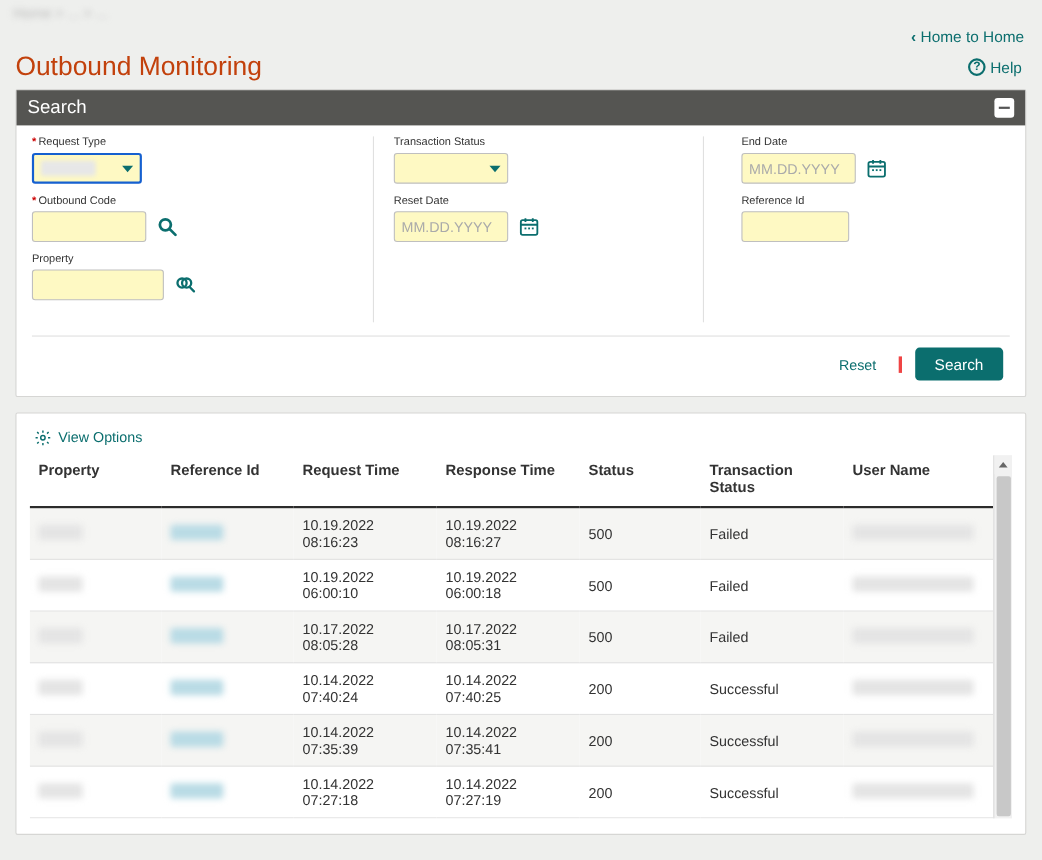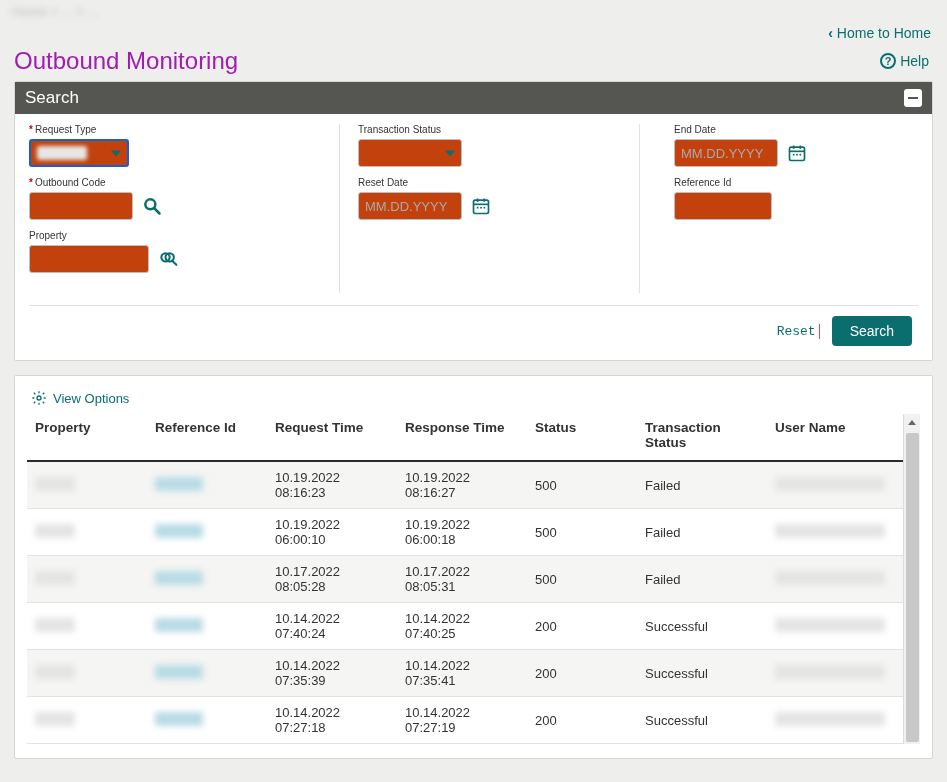--- a/index.html
+++ b/index.html
@@ -34,21 +34,21 @@
   .back-home .chev { font-weight: bold; }
   .title-row {
     display: flex;
     align-items: center;
     justify-content: space-between;
     padding: 4px 18px 6px 14px;
   }
   .page-title {
     font-size: 24px;
     font-weight: 400;
-    color: #a21caf;
+    color: #c2410c;
   }
   .help-link {
     color: #0b6e6e;
     font-size: 14px;
     cursor: pointer;
     display: flex;
     align-items: center;
     gap: 4px;
   }
   .help-icon {
@@ -98,21 +98,21 @@
   .col-3 { flex: 1; border-left: 1px solid #e0e0e0; padding-left: 34px;}
   .field { margin-bottom: 10px; }
   .field-label { display: block; margin-bottom: 4px; font-size: 10px;}
   .input-row { display: flex; align-items: center; gap: 8px;}
   input[type="text"], .select-box {
     border: 1px solid #bfbfbf;
     border-radius: 3px;
     padding: 5px 6px;
     font-size: 13px;
     height: 28px;
-    background: #c2410c;
+    background: #fef9c3;
   }
   input::placeholder { color: #aaa; }
   .select-box {
     position: relative;
     min-width: 100px;
     padding-right: 22px;
     cursor: pointer;
   }
   .select-box.highlighted { border: 2px solid #1560d0; }
   .select-box .caret {
@@ -133,35 +133,35 @@
   .w-outcode { width: 104px; }
   .w-txstatus { width: 104px; }
   .w-date { width: 104px; }
   .w-refid { width: 98px; }
   .w-prop { width: 120px; }
 
   .action-row {
     display: flex; justify-content: flex-end; align-items: center;
     gap: 12px; padding: 10px 6px 4px 6px;
   }
-  .reset-link { color: #0b6e6e; cursor: pointer; padding-right: 3px; border-right: 1px solid #ef4444; font-family: Liberation Mono, monospace;}
+  .reset-link { color: #0b6e6e; cursor: pointer; padding-right: 20px; border-right: 3px solid #ef4444;}
   .search-btn {
     background: #0b6e6e; color: #fff; border: none;
     padding: 7px 18px; border-radius: 4px; font-size: 14px; cursor: pointer;
   }
 
   .results {
     background: #fff;
     margin: 0 14px 14px 14px;
     border: 1px solid #d6d6d4;
     border-radius: 2px;
     padding: 14px 12px;
   }
   .view-options {
-    color: #0b6e6e; cursor: pointer; display: inline-flex; align-items: center; gap: 6px;
+    color: #0b6e6e; cursor: pointer; display: inline-flex; align-items: flex-start; gap: 6px;
     margin-bottom: 8px; padding-left: 4px;
   }
   .gear-svg { width: 16px; height: 16px; }
 
   .table-wrap {
     position: relative;
     display: flex;
   }
   .table-scroll {
     flex: 1;

